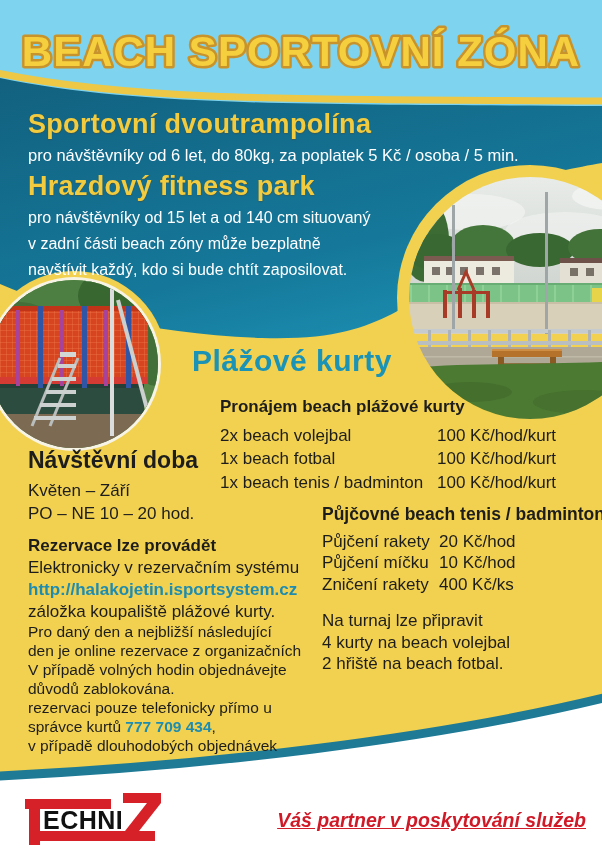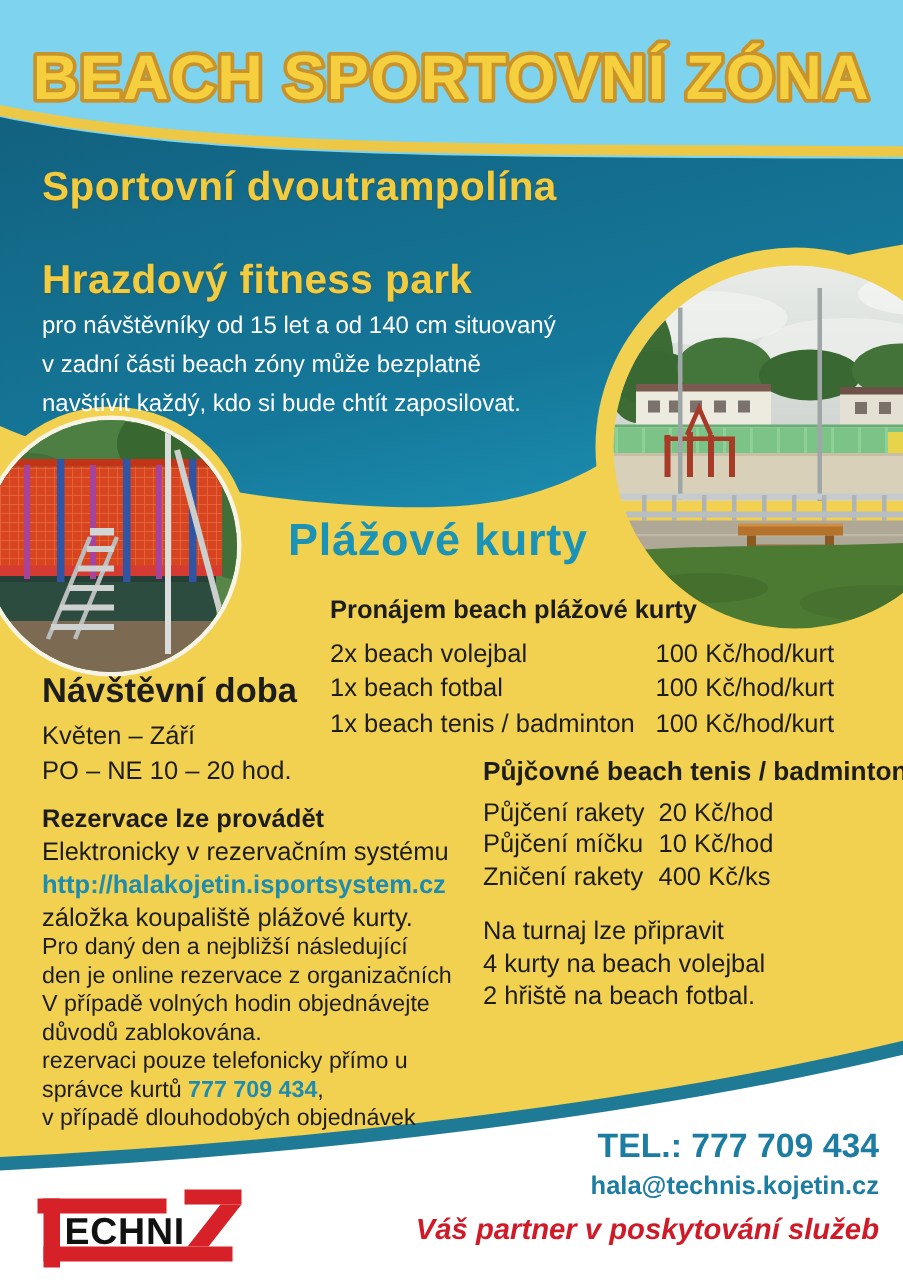--- a/index.html
+++ b/index.html
@@ -28,21 +28,21 @@
   .link{color:#1E8CB0;font-weight:bold;}
   .notes{font-size:15.5px;line-height:19px;}
   .lend{font-size:17px;line-height:21.5px;}
   .lend .hd{font-weight:bold;font-size:17.5px;margin-bottom:5px;white-space:nowrap;}
   .pitem{width:117px;}
   .tour{font-size:17px;line-height:21.5px;}
   
   .contact{text-align:right;color:#1C7CA2;font-weight:bold;}
   .contact .tel{font-size:22.5px;}
   .contact .mail{font-size:17px;margin-top:4px;}
-  .slogan{color:#D01A28;font-weight:bold;font-style:italic;font-size:19.5px;}
+  .slogan{color:#D01A28;font-weight:bold;font-style:italic;font-size:19.5px;text-decoration:underline;}
 </style>
 </head>
 <body>
 
 <div class="poster">
 
   <svg class="bg" viewBox="0 0 602 853" aria-hidden="true">
     <defs>
       <linearGradient id="tealGrad" x1="0" y1="0" x2="0.35" y2="1">
         <stop offset="0" stop-color="#12617F"></stop>
@@ -229,20 +229,21 @@
           <rect x="34" y="416" width="42" height="4"></rect>
         </g>
         <rect x="60" y="352" width="16" height="5" fill="#D2D6D5"></rect>
       </g>
     </g>
 
     <text x="301" y="66" text-anchor="middle" font-family="Liberation Sans, sans-serif" font-size="42" font-weight="700" letter-spacing="1" fill="#F5CF3E" stroke="#C9932C" stroke-width="5" stroke-linejoin="round" style="paint-order:stroke">BEACH SPORTOVNÍ ZÓNA</text>
   </svg>
 
   <div class="abs h-yellow" style="left:28px;top:109px;">Sportovní dvoutrampolína</div>
+  <div class="abs t-white" style="left:28px;top:146px;">pro návštěvníky od 6 let, do 80kg, za poplatek 5 Kč / osoba / 5 min.</div>
   <div class="abs h-yellow" style="left:28px;top:171px;">Hrazdový fitness park</div>
   <div class="abs t-white-lines" style="left:28px;top:205px;">
     <div>pro návštěvníky od 15 let a od 140 cm situovaný</div>
     <div>v zadní části beach zóny může bezplatně</div>
     <div>navštívit každý, kdo si bude chtít zaposilovat.</div>
   </div>
 
   <div class="abs courts-h" style="left:192px;top:344px;">Plážové kurty</div>
 
   <div class="abs rental blk" style="left:220px;top:395px;">
@@ -299,24 +300,20 @@
       <span>400 Kč/ks</span>
     </div>
   </div>
 
   <div class="abs tour blk" style="left:322px;top:610px;">
     <div>Na turnaj lze připravit</div>
     <div>4 kurty na beach volejbal</div>
     <div>2 hřiště na beach fotbal.</div>
   </div>
 
-  <div class="abs contact" style="right:16px;top:751px;">
-    <div class="tel">TEL.: 777 709 434</div>
-    <div class="mail">hala@technis.kojetin.cz</div>
-  </div>
 
   <div class="abs slogan" style="right:16px;top:809px;">Váš partner v poskytování služeb</div>
 
   <svg class="abs" style="left:23px;top:791px;" width="140" height="58" viewBox="0 0 140 58" role="img">
     <rect x="2" y="8" width="86" height="10" fill="#D52127"></rect>
     <rect x="6" y="8" width="11" height="46" fill="#D52127"></rect>
     <text x="20" y="38" font-family="Liberation Sans, sans-serif" font-size="25" font-weight="700" letter-spacing="0.5" fill="#111111">ECHNI</text>
     <rect x="100" y="2" width="38" height="10" fill="#D52127"></rect>
     <polygon points="124,12 138,12 116,40 102,40" fill="#D52127"></polygon>
     <rect x="6" y="40" width="126" height="10" fill="#D52127"></rect>

